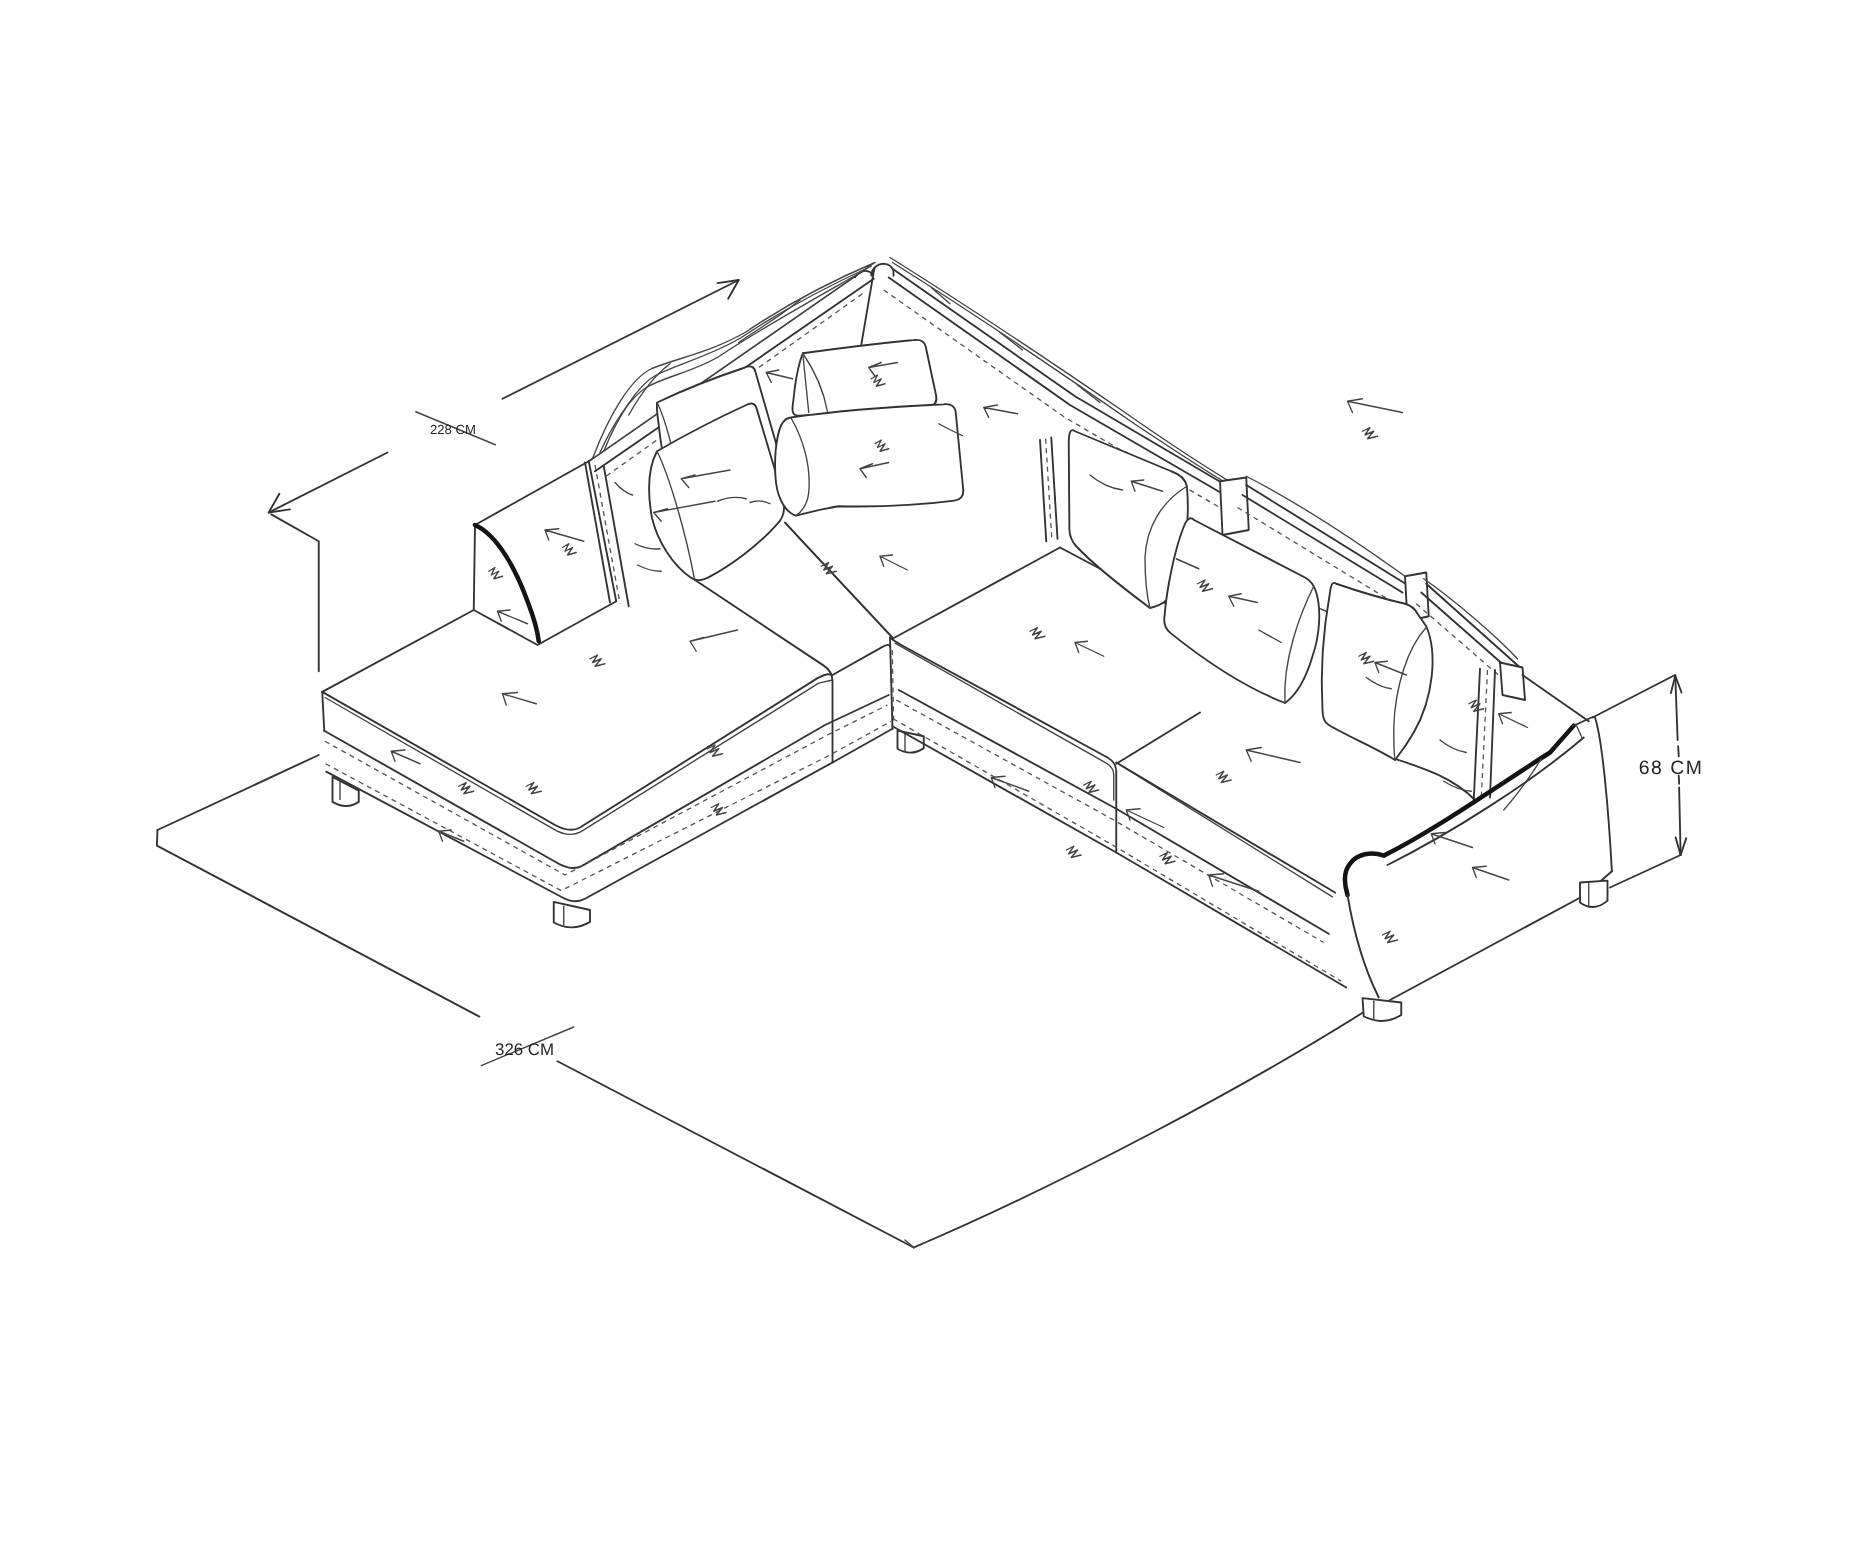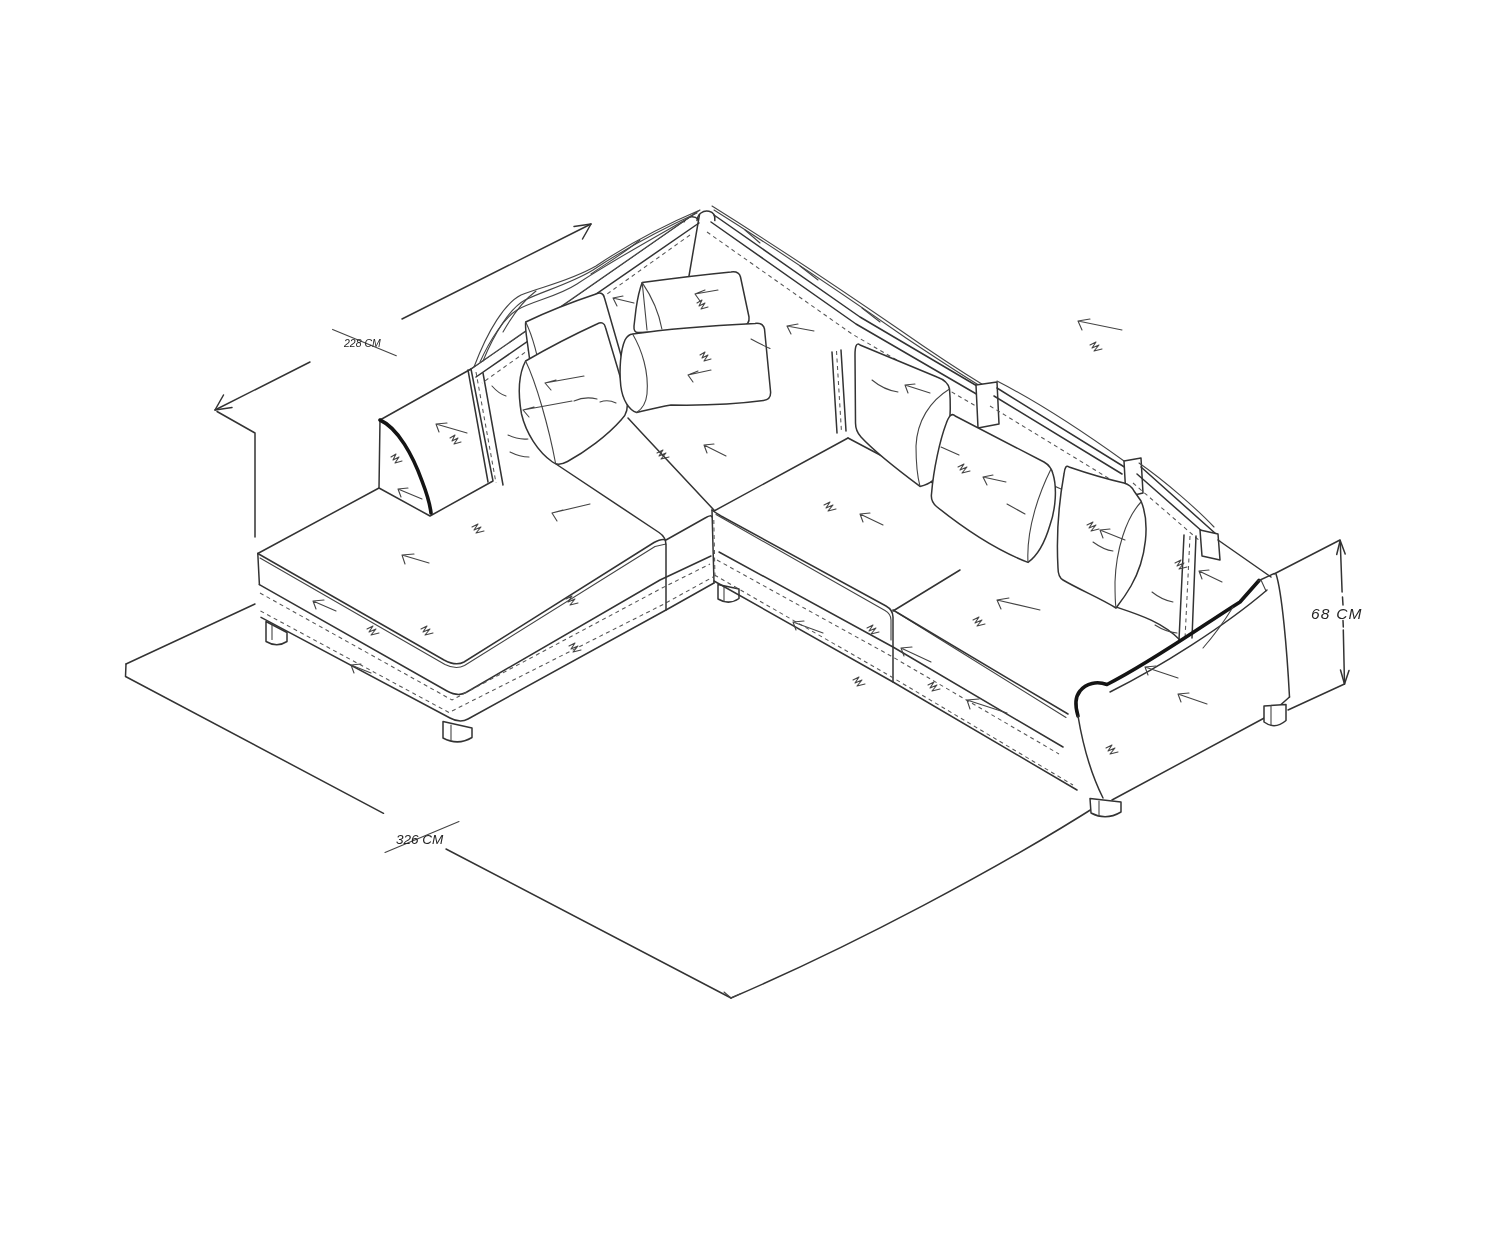--- a/index.html
+++ b/index.html
@@ -1,16 +1,16 @@
 <!DOCTYPE html>
 <html><head>
 <meta charset="utf-8">
 <style>
 html,body{margin:0;padding:0;background:#fff;}
-#wrap{width:1500px;height:1250px;position:relative;background:#fff;overflow:hidden;filter:grayscale(1);font-style:italic;}
+#wrap{width:1500px;height:1250px;position:relative;background:#fff;overflow:hidden;filter:grayscale(1);}
 text{font-family:"Liberation Sans", sans-serif;fill:#222;opacity:0.99;}
 .ln{fill:none;stroke:#333333;stroke-width:1.5;stroke-linecap:round;stroke-linejoin:round;}
 .tn{fill:none;stroke:#444444;stroke-width:1.1;stroke-linecap:round;stroke-linejoin:round;}
 .bd{fill:none;stroke:#141414;stroke-width:3.6;stroke-linecap:round;stroke-linejoin:round;}
 .dsh{fill:none;stroke:#555555;stroke-width:1.05;stroke-dasharray:4 3.5;stroke-linecap:butt;}
 .wf{fill:#ffffff;stroke:#333333;stroke-width:1.5;stroke-linejoin:round;}
 .wt{fill:#ffffff;stroke:#444444;stroke-width:1.1;stroke-linejoin:round;}
 </style>
 </head>
 <body>

